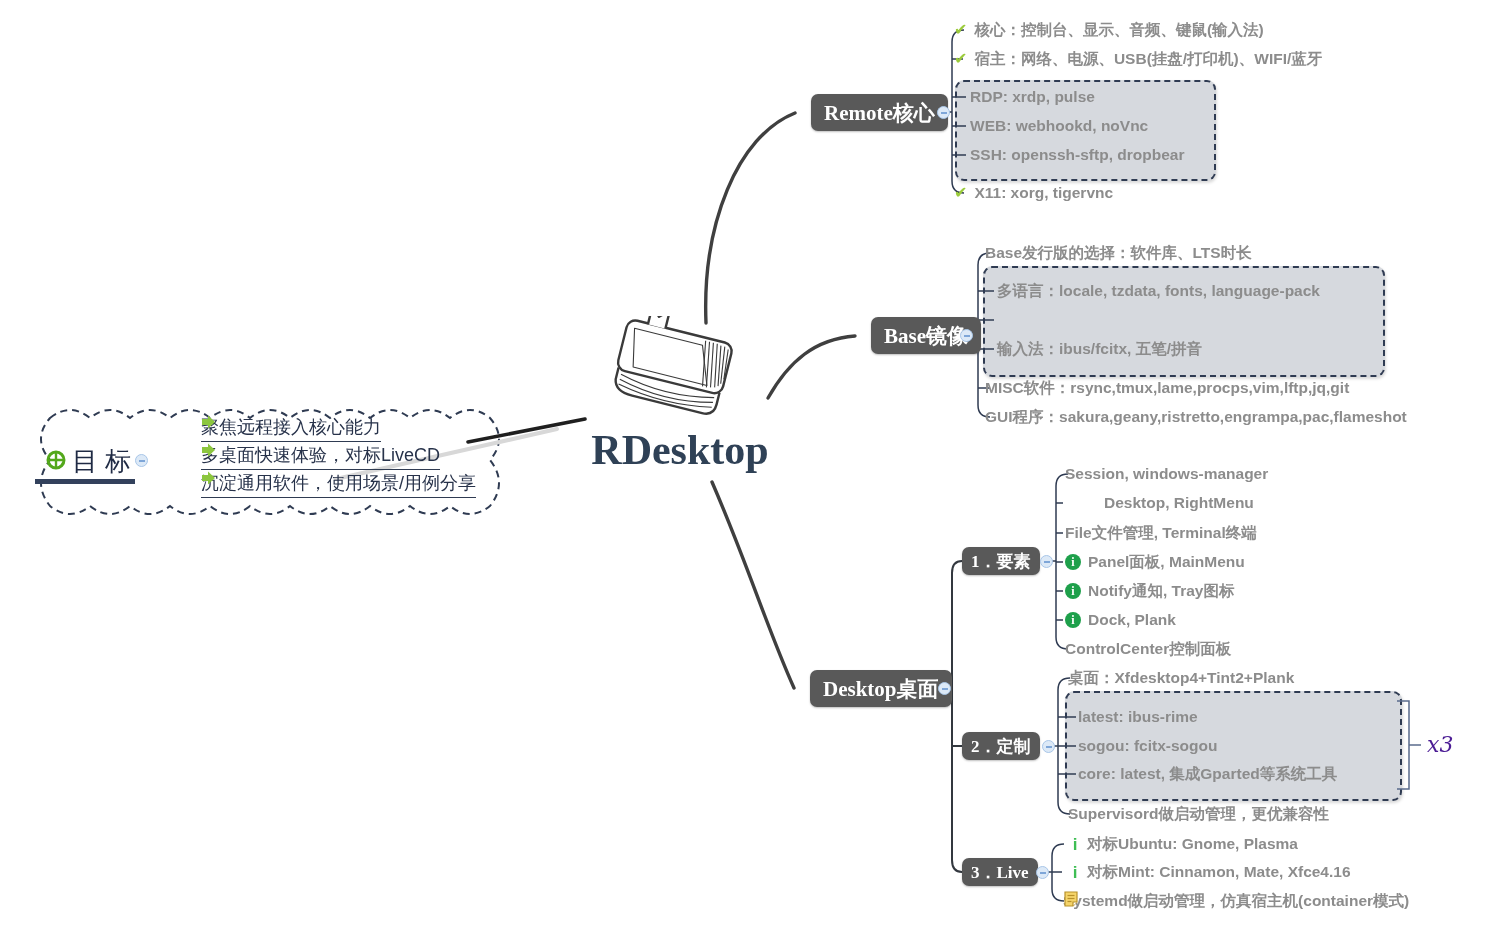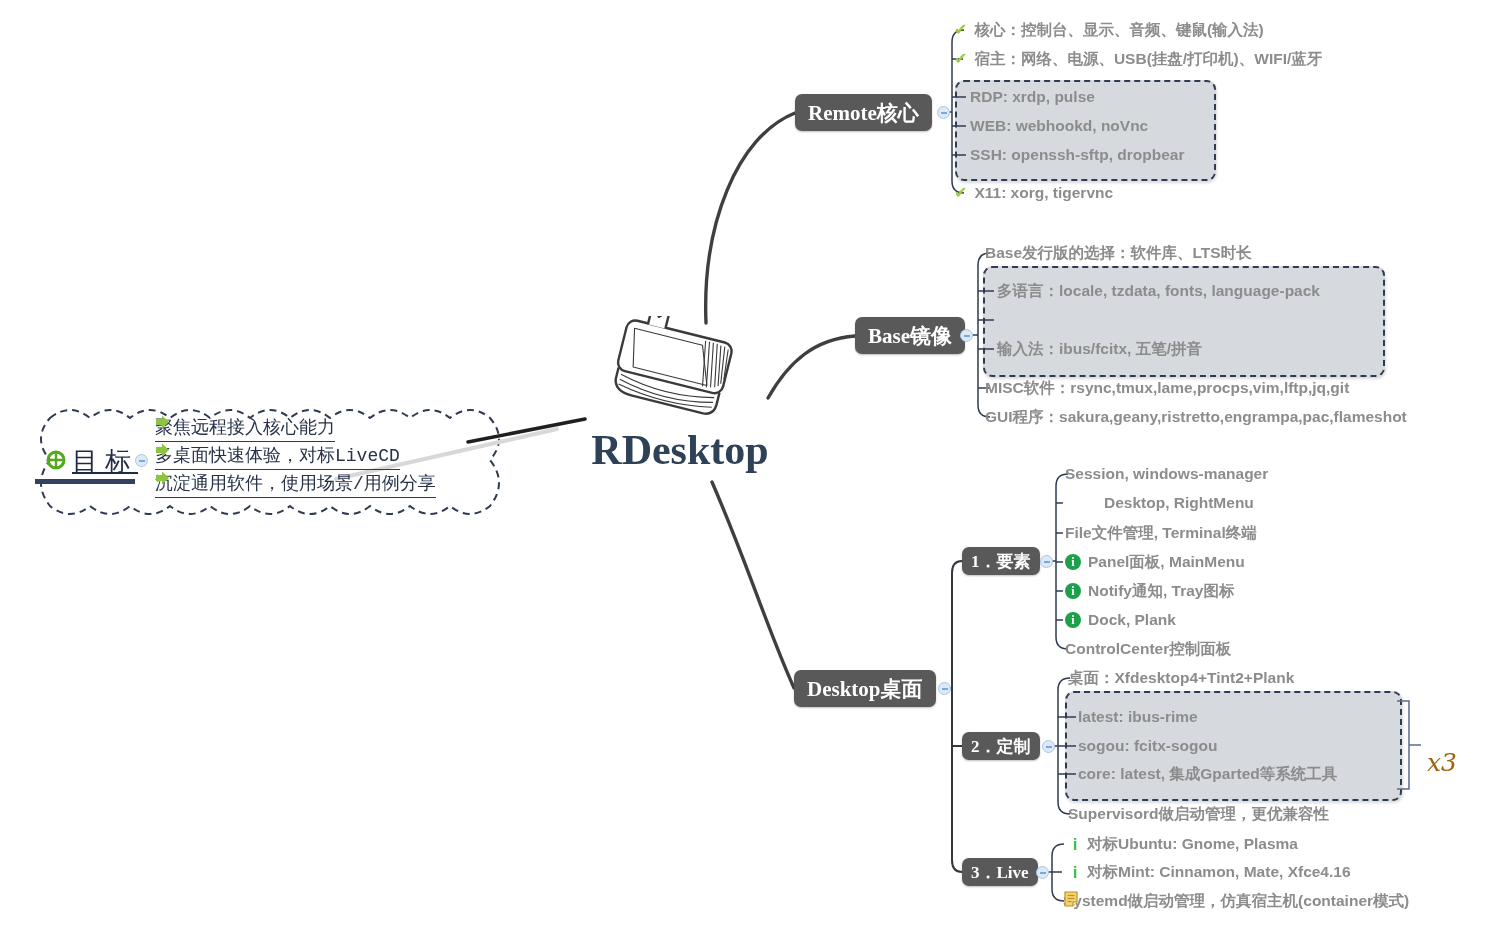--- a/index.html
+++ b/index.html
@@ -3,44 +3,44 @@
 <meta charset="utf-8">
 <style>
   html,body{margin:0;padding:0;background:#fff;}
   #canvas{position:relative;width:1493px;height:930px;background:#fff;overflow:hidden;
           font-family:"Liberation Sans","DejaVu Sans",sans-serif;}
   svg{position:absolute;left:0;top:0;}
   .node{position:absolute;background:#595959;color:#fff;border-radius:7px;
         font-family:"Liberation Serif","DejaVu Serif",serif;font-weight:bold;
         display:flex;align-items:center;justify-content:center;white-space:nowrap;
         box-shadow:0 1px 2px rgba(0,0,0,.25);}
-  .node.big{font-size:21px;padding:4px 13px;height:29px;}
+  .node.big{font-size:21px;padding:4px 13px;height:29px;margin-left:16px;}
   .node.small{font-size:17px;padding:2px 9px;height:24px;}
   .row{position:absolute;display:flex;align-items:center;gap:7px;
        font-weight:bold;color:#8c8c8c;font-size:15.5px;white-space:nowrap;height:20px;}
   .dashedbox{position:absolute;background:#D6D9DE;border:2px dashed #2F3B52;border-radius:9px;
              box-shadow:1px 2px 3px rgba(0,0,0,.15);}
   .check{color:#9BCB3B;font-size:16px;line-height:1;}
   .info{width:16px;height:16px;border-radius:50%;background:#1EA04B;color:#fff;font-size:12px;
         font-weight:bold;display:flex;align-items:center;justify-content:center;flex:0 0 16px;
         font-family:"Liberation Serif","DejaVu Serif",serif;}
   .greeni{color:#3FBE54;font-size:17px;line-height:1;font-weight:bold;width:10px;text-align:center;}
   .collapse{position:absolute;width:13px;height:13px;border-radius:50%;background:#DCE9F7;
             border:1px solid #A8C6E8;box-sizing:border-box;}
   .collapse::after{content:"";position:absolute;left:2.5px;top:5px;width:6px;height:1.5px;background:#7EA6D8;}
   .central-title{position:absolute;left:575px;top:426px;width:210px;text-align:center;
         font-family:"Liberation Serif","DejaVu Serif",serif;font-weight:bold;font-size:42px;color:#2F4156;}
   .cloud-title{position:absolute;left:72px;top:444px;font-family:"Liberation Serif","DejaVu Serif",serif;
-        font-size:26px;color:#1F2A44;letter-spacing:7px;text-decoration:underline;}
+        font-size:26px;color:#1F2A44;letter-spacing:7px;}
   .cloud-bar{position:absolute;left:35px;top:479px;width:100px;height:5px;background:#33415C;}
   .cloud-item{position:absolute;display:flex;align-items:flex-end;gap:5px;
-        font-family:Liberation Mono, monospace;font-size:18px;color:#27324A;
-        border-bottom:1.5px solid #2F3B52;padding-bottom:2px;white-space:nowrap;}
+        font-family:Liberation Sans, sans-serif;font-size:18px;color:#27324A;
+        border-bottom:1.5px solid #2F3B52;padding-bottom:2px;white-space:nowrap;margin-left:46px;}
   .x3{position:absolute;left:1427px;top:732px;font-family:"DejaVu Serif","Liberation Serif",serif;
-      font-style:italic;font-size:25px;color:#a16207;margin-top:16px;}
+      font-style:italic;font-size:22px;color:#4c1d95;}
 </style>
 </head>
 <body>
 
 <div id="canvas">
 
   <div class="dashedbox" style="left:955px;top:80px;width:257px;height:97px"></div>
   <div class="dashedbox" style="left:983px;top:266px;width:398px;height:107px"></div>
   <div class="dashedbox" style="left:1065px;top:691px;width:333px;height:106px"></div>
 

